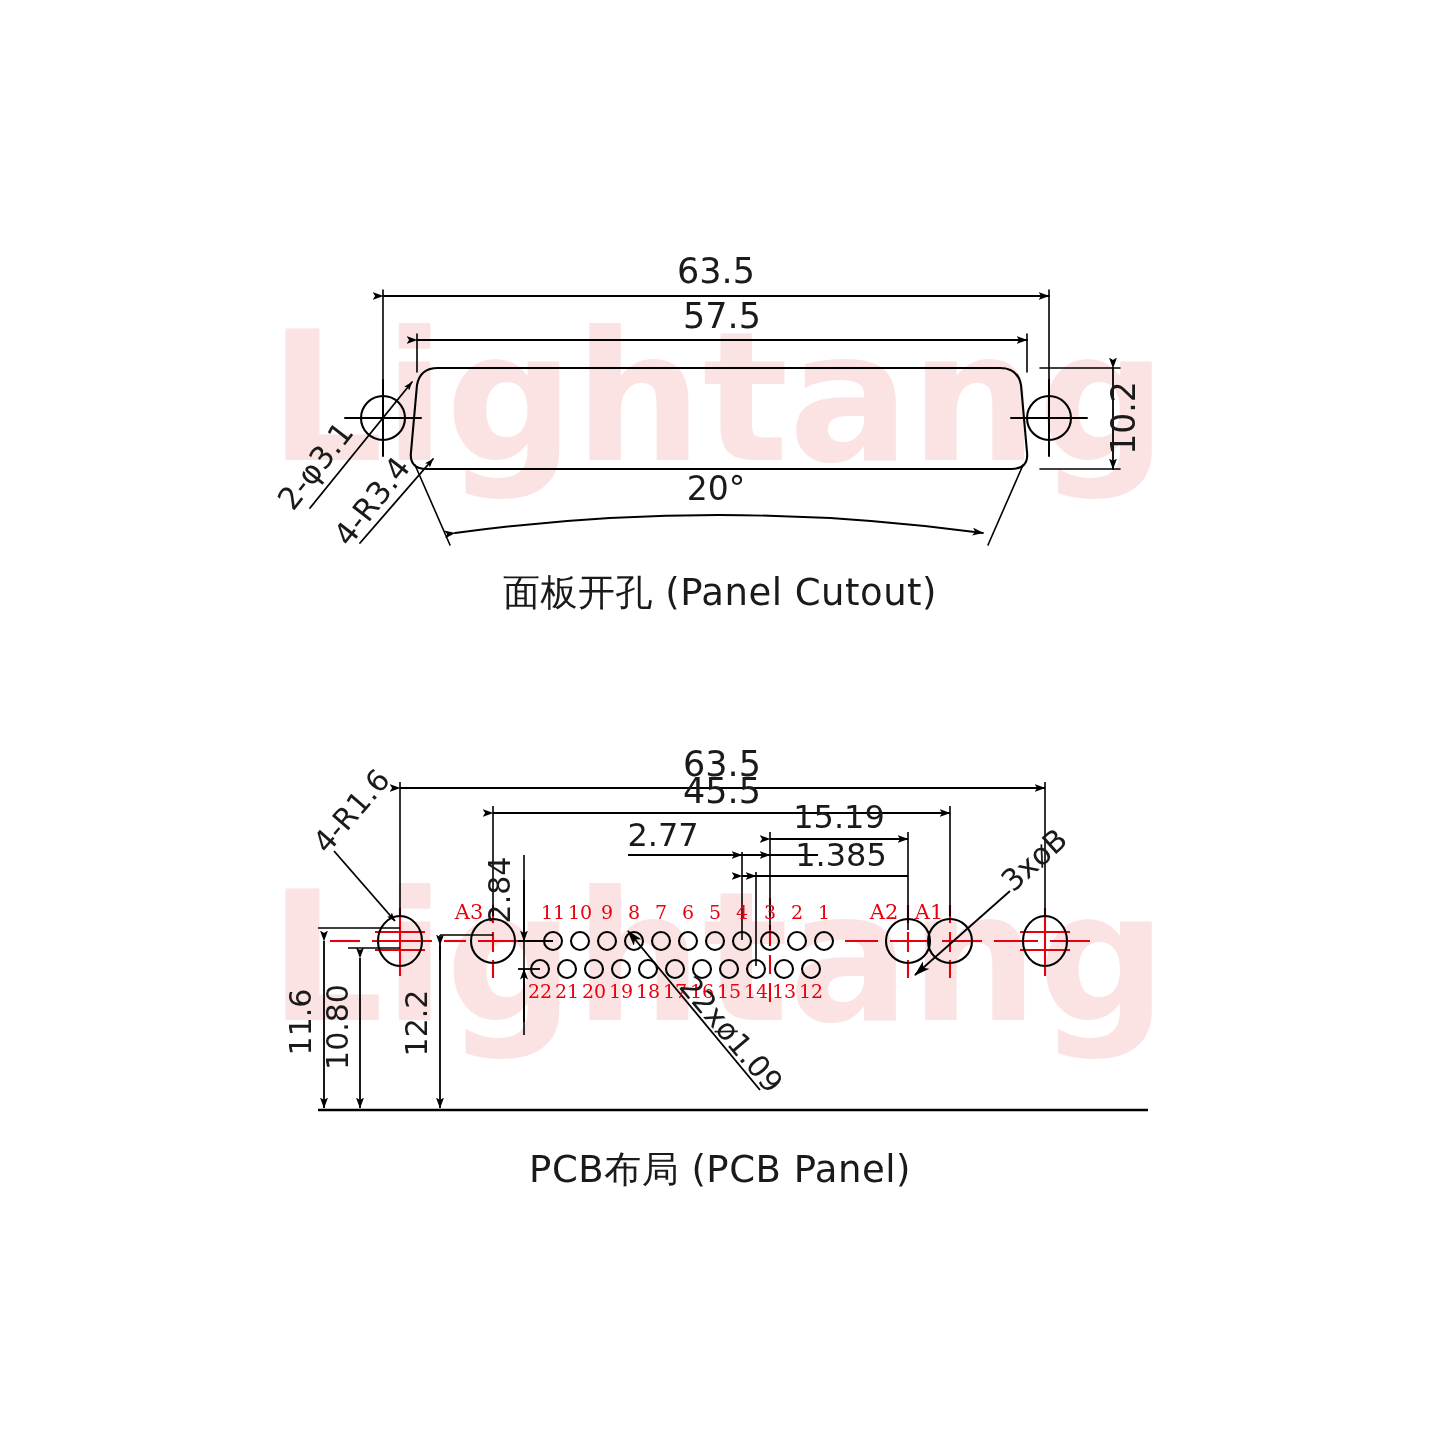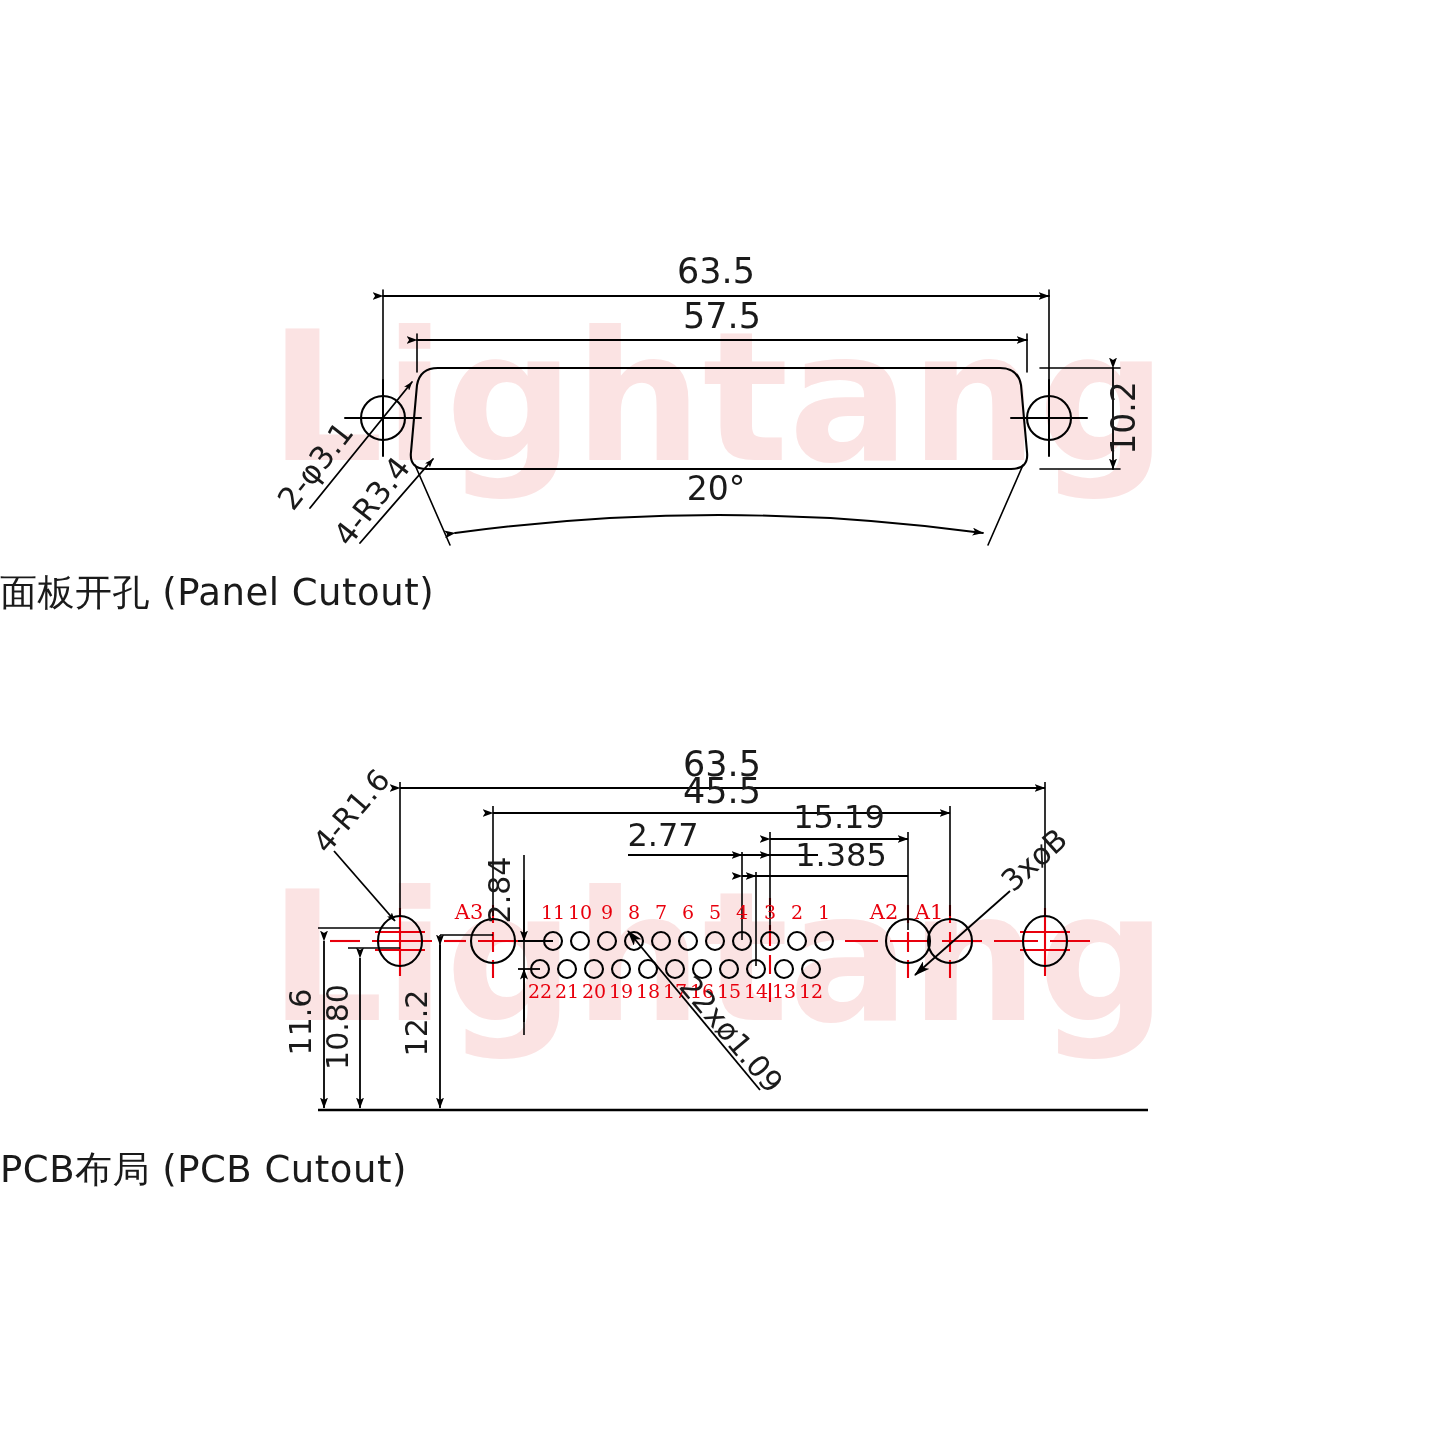--- a/index.html
+++ b/index.html
@@ -22,20 +22,21 @@
   svg.drawing {
     position: absolute;
     left: 0;
     top: 0;
     width: 1440px;
     height: 1440px;
   }
   .ttl {
     position: absolute;
     width: 100%;
+    text-align: center;
     font-family: "DejaVu Sans", "Liberation Sans", sans-serif;
     font-size: 37px;
     color: #1a1a1a;
     letter-spacing: 0.5px;
     white-space: nowrap;
   }
   #title-panel { top: 568px; }
   #title-pcb { top: 1145px; }
 </style>
 </head>
@@ -313,15 +314,15 @@
       <text x="0" y="0" font-size="30" text-anchor="middle" transform="translate(348,1027) rotate(-90)">10.80</text>
       <text x="0" y="0" font-size="30" text-anchor="middle" transform="translate(427,1023) rotate(-90)">12.2</text>
       <text x="0" y="0" font-size="30" text-anchor="start" transform="translate(327,855) rotate(-49)">4-R1.6</text>
       <text x="0" y="0" font-size="30" text-anchor="start" transform="translate(1013,893) rotate(-42)">3xøB</text>
       <text x="0" y="0" font-size="30" text-anchor="start" transform="translate(678,987) rotate(50)">22xø1.09</text>
     </g>
   </svg>
 
   <div class="ttl" id="title-panel">面板开孔 (Panel Cutout)</div>
 
-  <div class="ttl" id="title-pcb">PCB布局 (PCB Cutout)</div>
+  <div class="ttl" id="title-pcb">PCB布局 (PCB Panel)</div>
 
 </div>
 
 </body></html>

